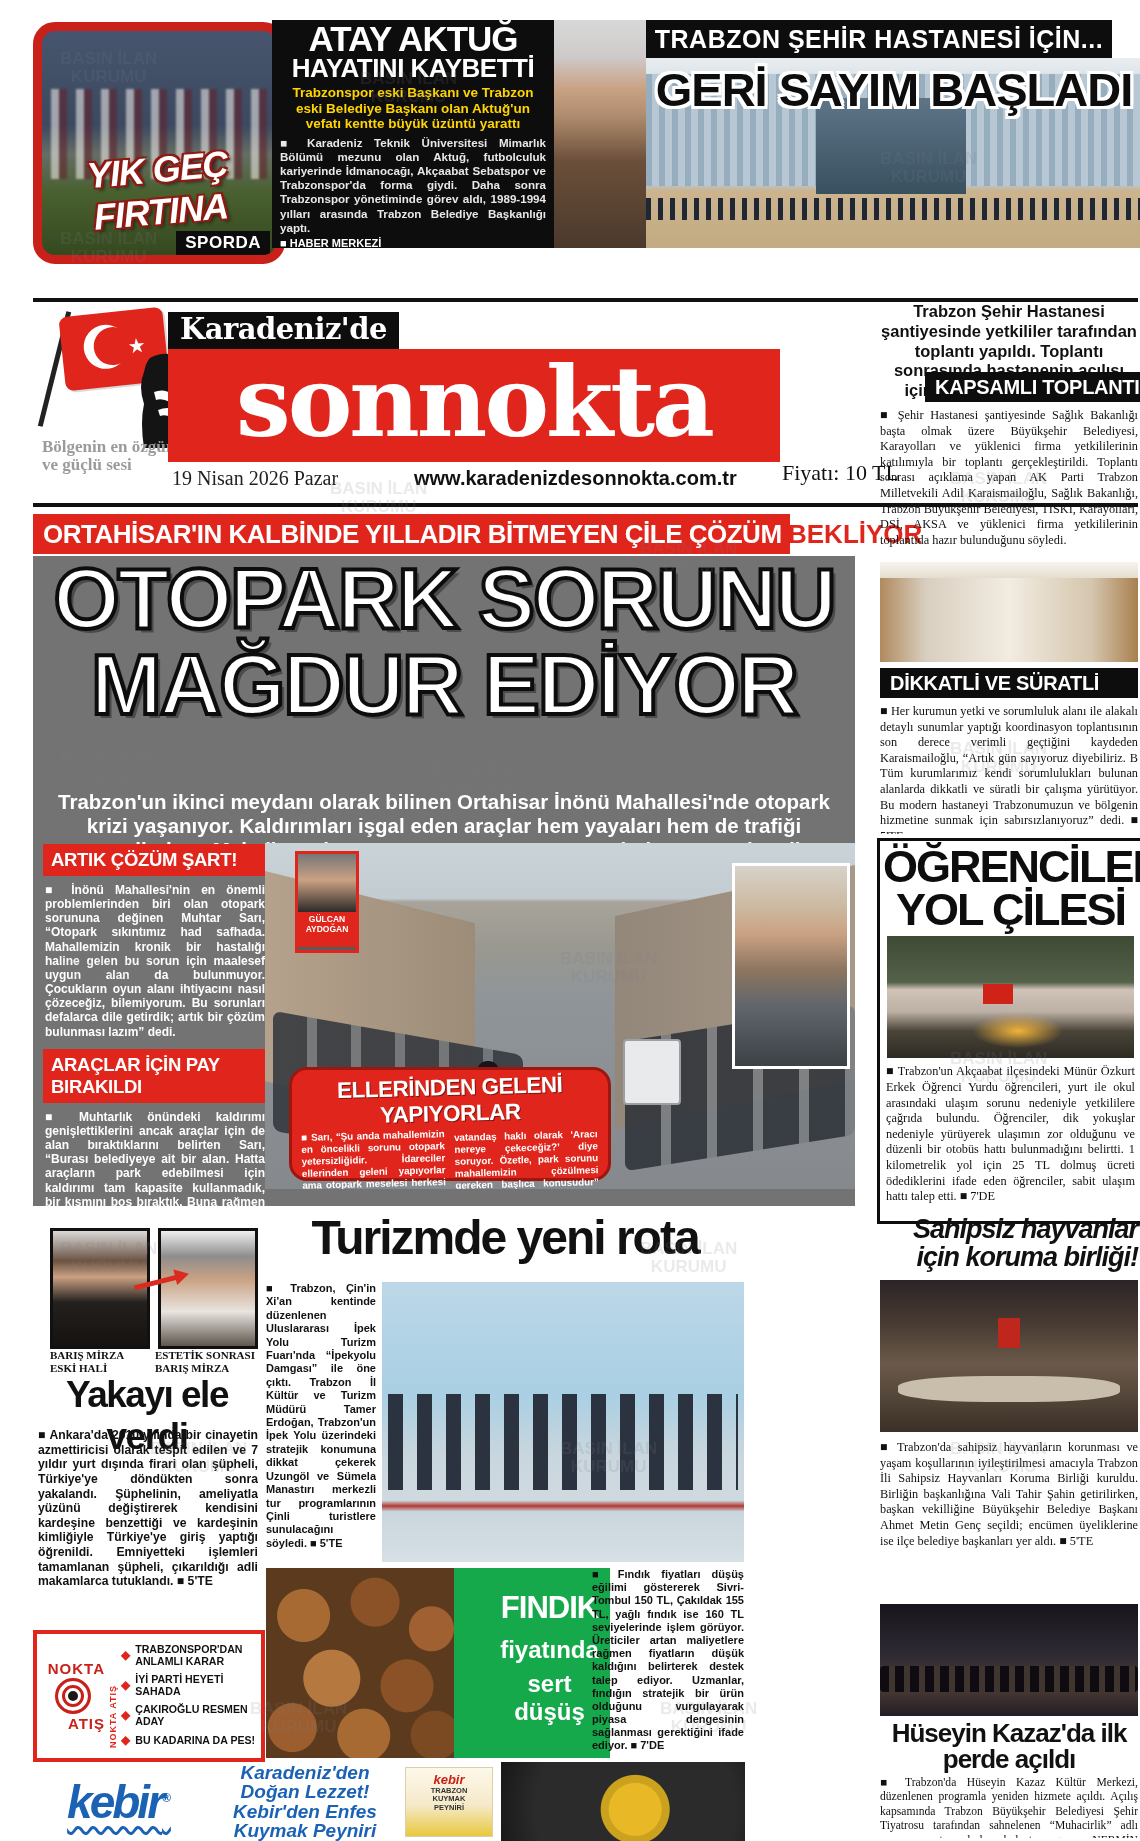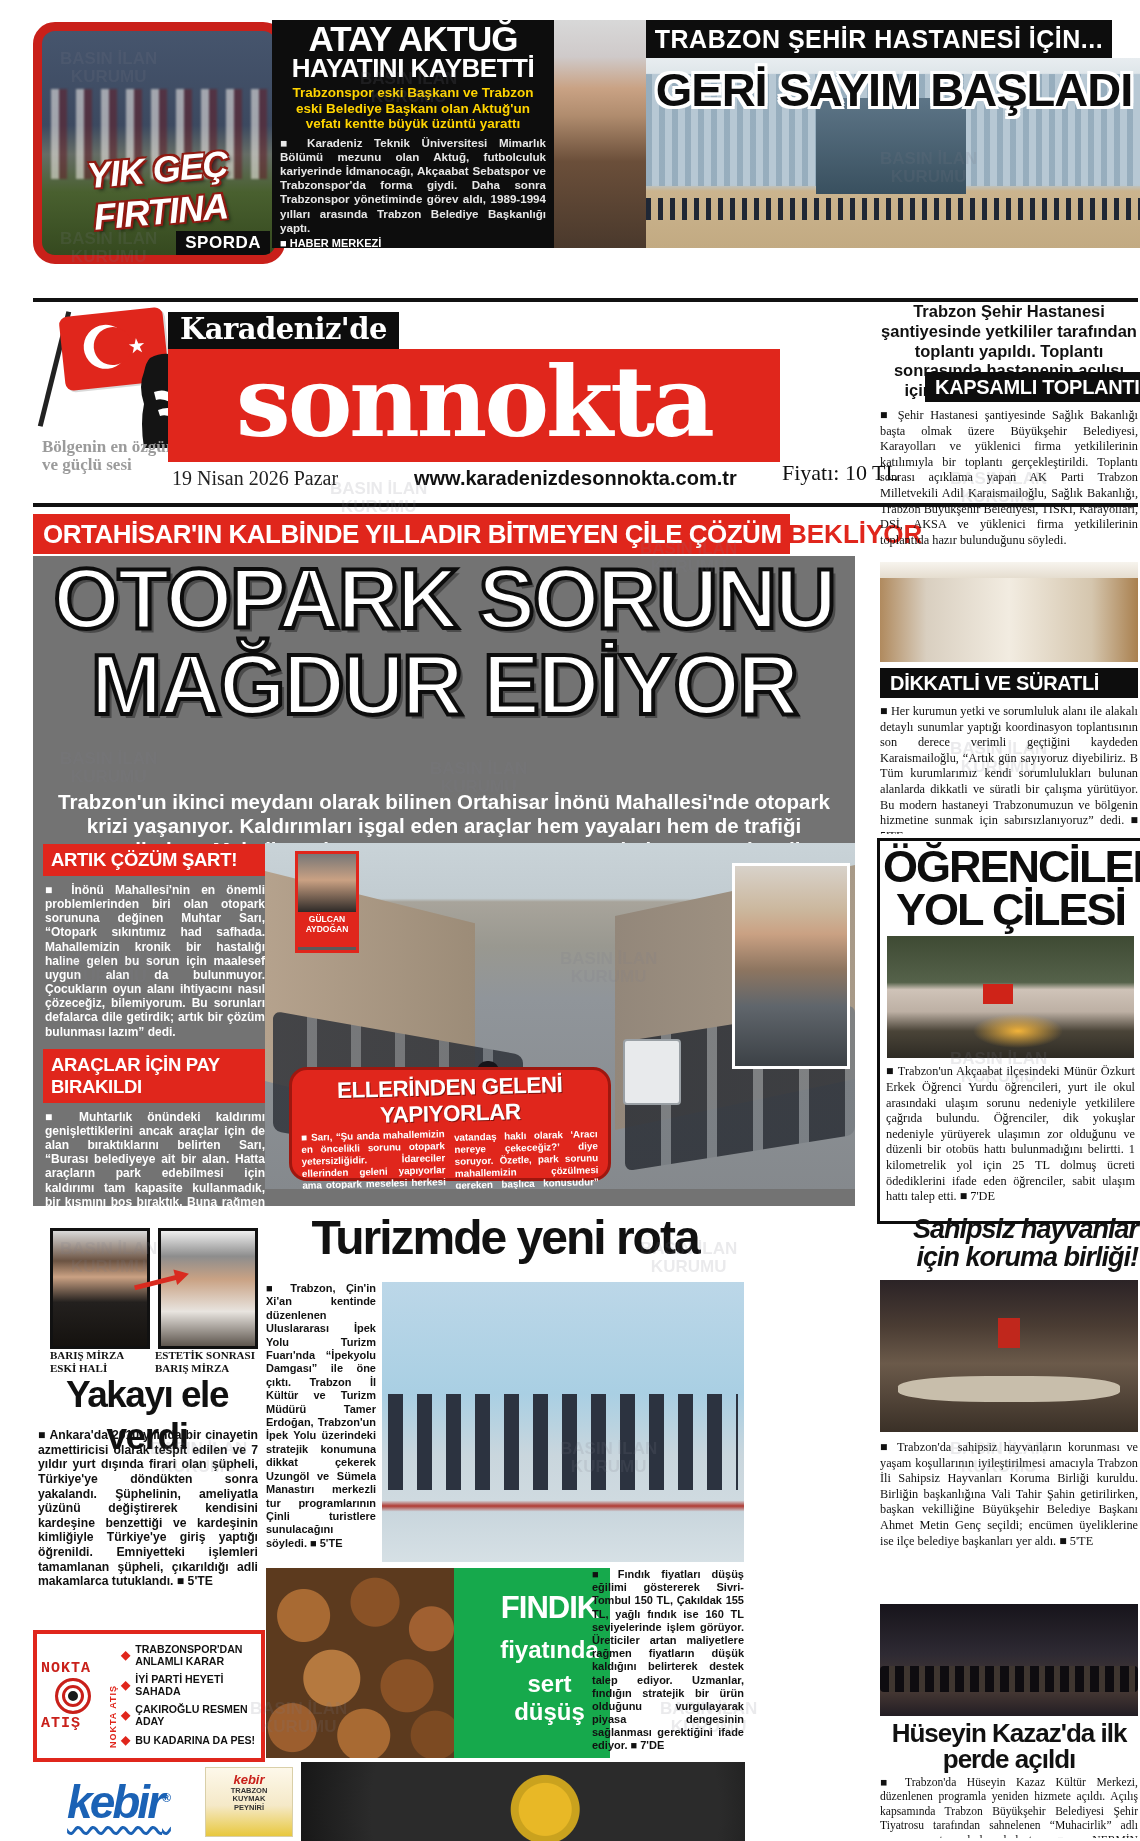--- a/index.html
+++ b/index.html
@@ -144,21 +144,21 @@
   .mug2{left:108px;background:linear-gradient(180deg,#efefef 0%,#8d8d8d 22%,#c9a284 42%,#e8e4df 70%,#5e564e 100%);}
   .mug-arrow{position:absolute;left:84px;top:52px;width:44px;height:5px;background:#d92b1f;transform:rotate(-14deg);}
   .mug-arrow::after{content:"";position:absolute;right:-12px;top:-6px;border-left:14px solid #d92b1f;
      border-top:8px solid transparent;border-bottom:8px solid transparent;}
   .mug-label{position:absolute;top:121px;width:100px;font-family:"Liberation Serif",serif;font-weight:bold;
      font-size:11px;line-height:1.15;text-align:left;}
   .susp-h{left:36px;top:1374px;width:222px;text-align:center;font-size:37px;font-weight:bold;letter-spacing:-1.5px;}
   .susp-body{left:38px;top:1428px;width:220px;font-size:12.2px;font-weight:bold;line-height:1.2;height:196px;overflow:hidden;}
   .nokta{left:33px;top:1630px;width:216px;height:120px;border:4px solid #e0261c;background:#fff;display:flex;
      align-items:center;padding:2px 4px;}
-  .nk-logo{width:64px;text-align:left;color:#c9201a;font-family:Liberation Mono, monospace;font-weight:bold;}
+  .nk-logo{width:64px;text-align:right;color:#c9201a;font-family:Liberation Sans, sans-serif;font-weight:bold;}
   .nk-logo .t1{font-size:15px;letter-spacing:1px;}
   .nk-ring{margin:1px auto;width:30px;height:30px;border:3px solid #c9201a;border-radius:50%;
      box-shadow:inset 0 0 0 4px #fff,inset 0 0 0 7px #c9201a,inset 0 0 0 10px #fff,inset 0 0 0 30px #1a1a1a;}
   .nk-vert{writing-mode:vertical-rl;transform:rotate(180deg);color:#e0261c;font-size:9px;font-weight:bold;
      letter-spacing:1px;height:104px;margin:0 3px;}
   .nk-list{flex:1;display:flex;flex-direction:column;justify-content:space-around;height:110px;}
   .nk-item{display:flex;gap:5px;font-size:10.6px;font-weight:bold;line-height:1.1;align-items:center;}
   .nk-item .bullet{color:#e0261c;font-size:12px;}
 
   
@@ -361,20 +361,26 @@
   <div class="abs nuts"></div>
   <div class="abs findik">
     <div class="f1">FINDIK</div>
     <div class="f2">fiyatında</div>
     <div class="f3">sert düşüş</div>
   </div>
   <div class="abs findik-body just">■ Fındık fiyatları düşüş eğilimi göstererek Sivri-Tombul 150 TL, Çakıldak 155 TL, yağlı fındık ise 160 TL seviyelerinde işlem görüyor. Üreticiler artan maliyetlere rağmen fiyatların düşük kaldığını belirterek destek talep ediyor. Uzmanlar, fındığın stratejik bir ürün olduğunu vurgulayarak piyasa dengesinin sağlanması gerektiğini ifade ediyor. ■ 7'DE</div>
 
   <div class="abs kebir">
     <div class="kb-logo"><span>kebir</span><span class="kb-reg">®</span></div>
+    <div class="kb-text">
+      <div>Karadeniz'den</div>
+      <div>Doğan Lezzet!</div>
+      <div>Kebir'den Enfes</div>
+      <div>Kuymak Peyniri</div>
+    </div>
     <div class="kb-pack">
       <div class="pb">kebir</div>
       <div class="pl">TRABZON</div>
       <div class="pl">KUYMAK</div>
       <div class="pl">PEYNİRİ</div>
     </div>
     <div class="kb-pan"></div>
   </div>
 
 <div class="wm" style="left: 60px; top: 50px;">BASIN İLAN

